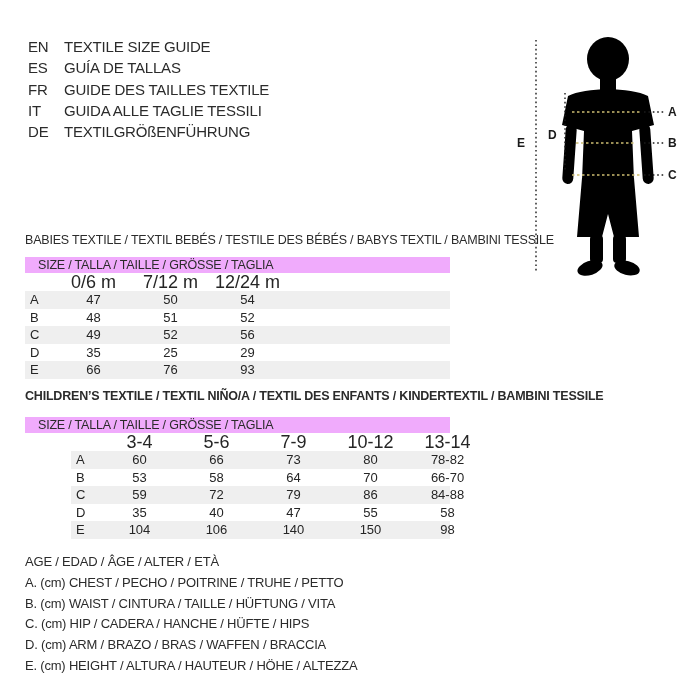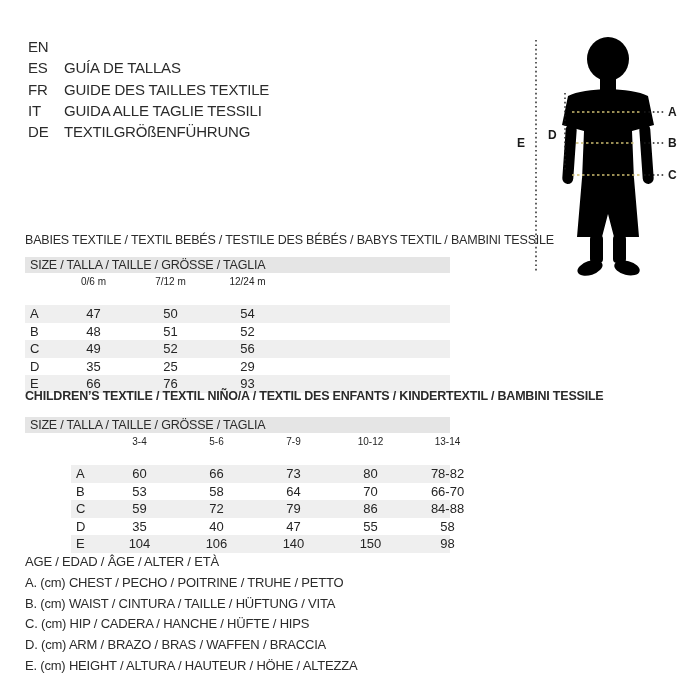--- a/index.html
+++ b/index.html
@@ -11,40 +11,41 @@
   .langs{position:absolute;left:28px;top:36px;}
   .lang-row{display:grid;grid-template-columns:36px auto;height:21.3px;line-height:21.3px;}
   .lang-code,.lang-title{font-size:15px;letter-spacing:-0.2px;color:#2b2b2b;white-space:nowrap;}
   
   .figure{position:absolute;left:510px;top:30px;width:180px;height:250px;}
   .figure text{font-family:"Liberation Sans",sans-serif;font-size:12px;font-weight:bold;fill:#1a1a1a;}
   
   .section-title{position:absolute;left:25px;font-size:12.5px;letter-spacing:-0.2px;color:#2b2b2b;white-space:nowrap;text-align:center;}
   
   .size-table{position:absolute;left:25px;width:425px;}
-  .tbar{height:16px;line-height:16px;background:#e5e5e5;padding-left:5px;font-size:12.5px;letter-spacing:-0.2px;color:#2b2b2b;}
-  .thead{display:grid;height:32px;line-height:18px;font-size:10px;}
+  .tbar{height:16px;line-height:16px;background:#f0abfc;padding-left:13px;font-size:12.5px;letter-spacing:-0.2px;color:#2b2b2b;}
+  .thead{display:grid;height:18px;line-height:18px;font-size:18px;}
   .trow{display:grid;height:17.5px;line-height:17.5px;font-size:13px;}
   .cols3{grid-template-columns:30px 77px 77px 77px 1fr;}
   .cols5{grid-template-columns:30px 77px 77px 77px 77px 77px 1fr;margin-left:46px;}
   .rows .trow:nth-child(odd){background:#efefef;}
   .tlabel{padding-left:5px;text-align:left;}
   .tcell{text-align:center;}
   
   .legend{position:absolute;left:25px;top:552px;}
   .legend-line{height:20.8px;line-height:20.8px;font-size:13px;letter-spacing:-0.2px;color:#2b2b2b;white-space:nowrap;}
 </style>
 </head>
 <body>
 
 <div class="page">
 
   <div class="langs">
     <div class="lang-row">
       <span class="lang-code">EN</span>
+      <span class="lang-title">TEXTILE SIZE GUIDE</span>
     </div>
     <div class="lang-row">
       <span class="lang-code">ES</span>
       <span class="lang-title">GUÍA DE TALLAS</span>
     </div>
     <div class="lang-row">
       <span class="lang-code">FR</span>
       <span class="lang-title">GUIDE DES TAILLES TEXTILE</span>
     </div>
     <div class="lang-row">

